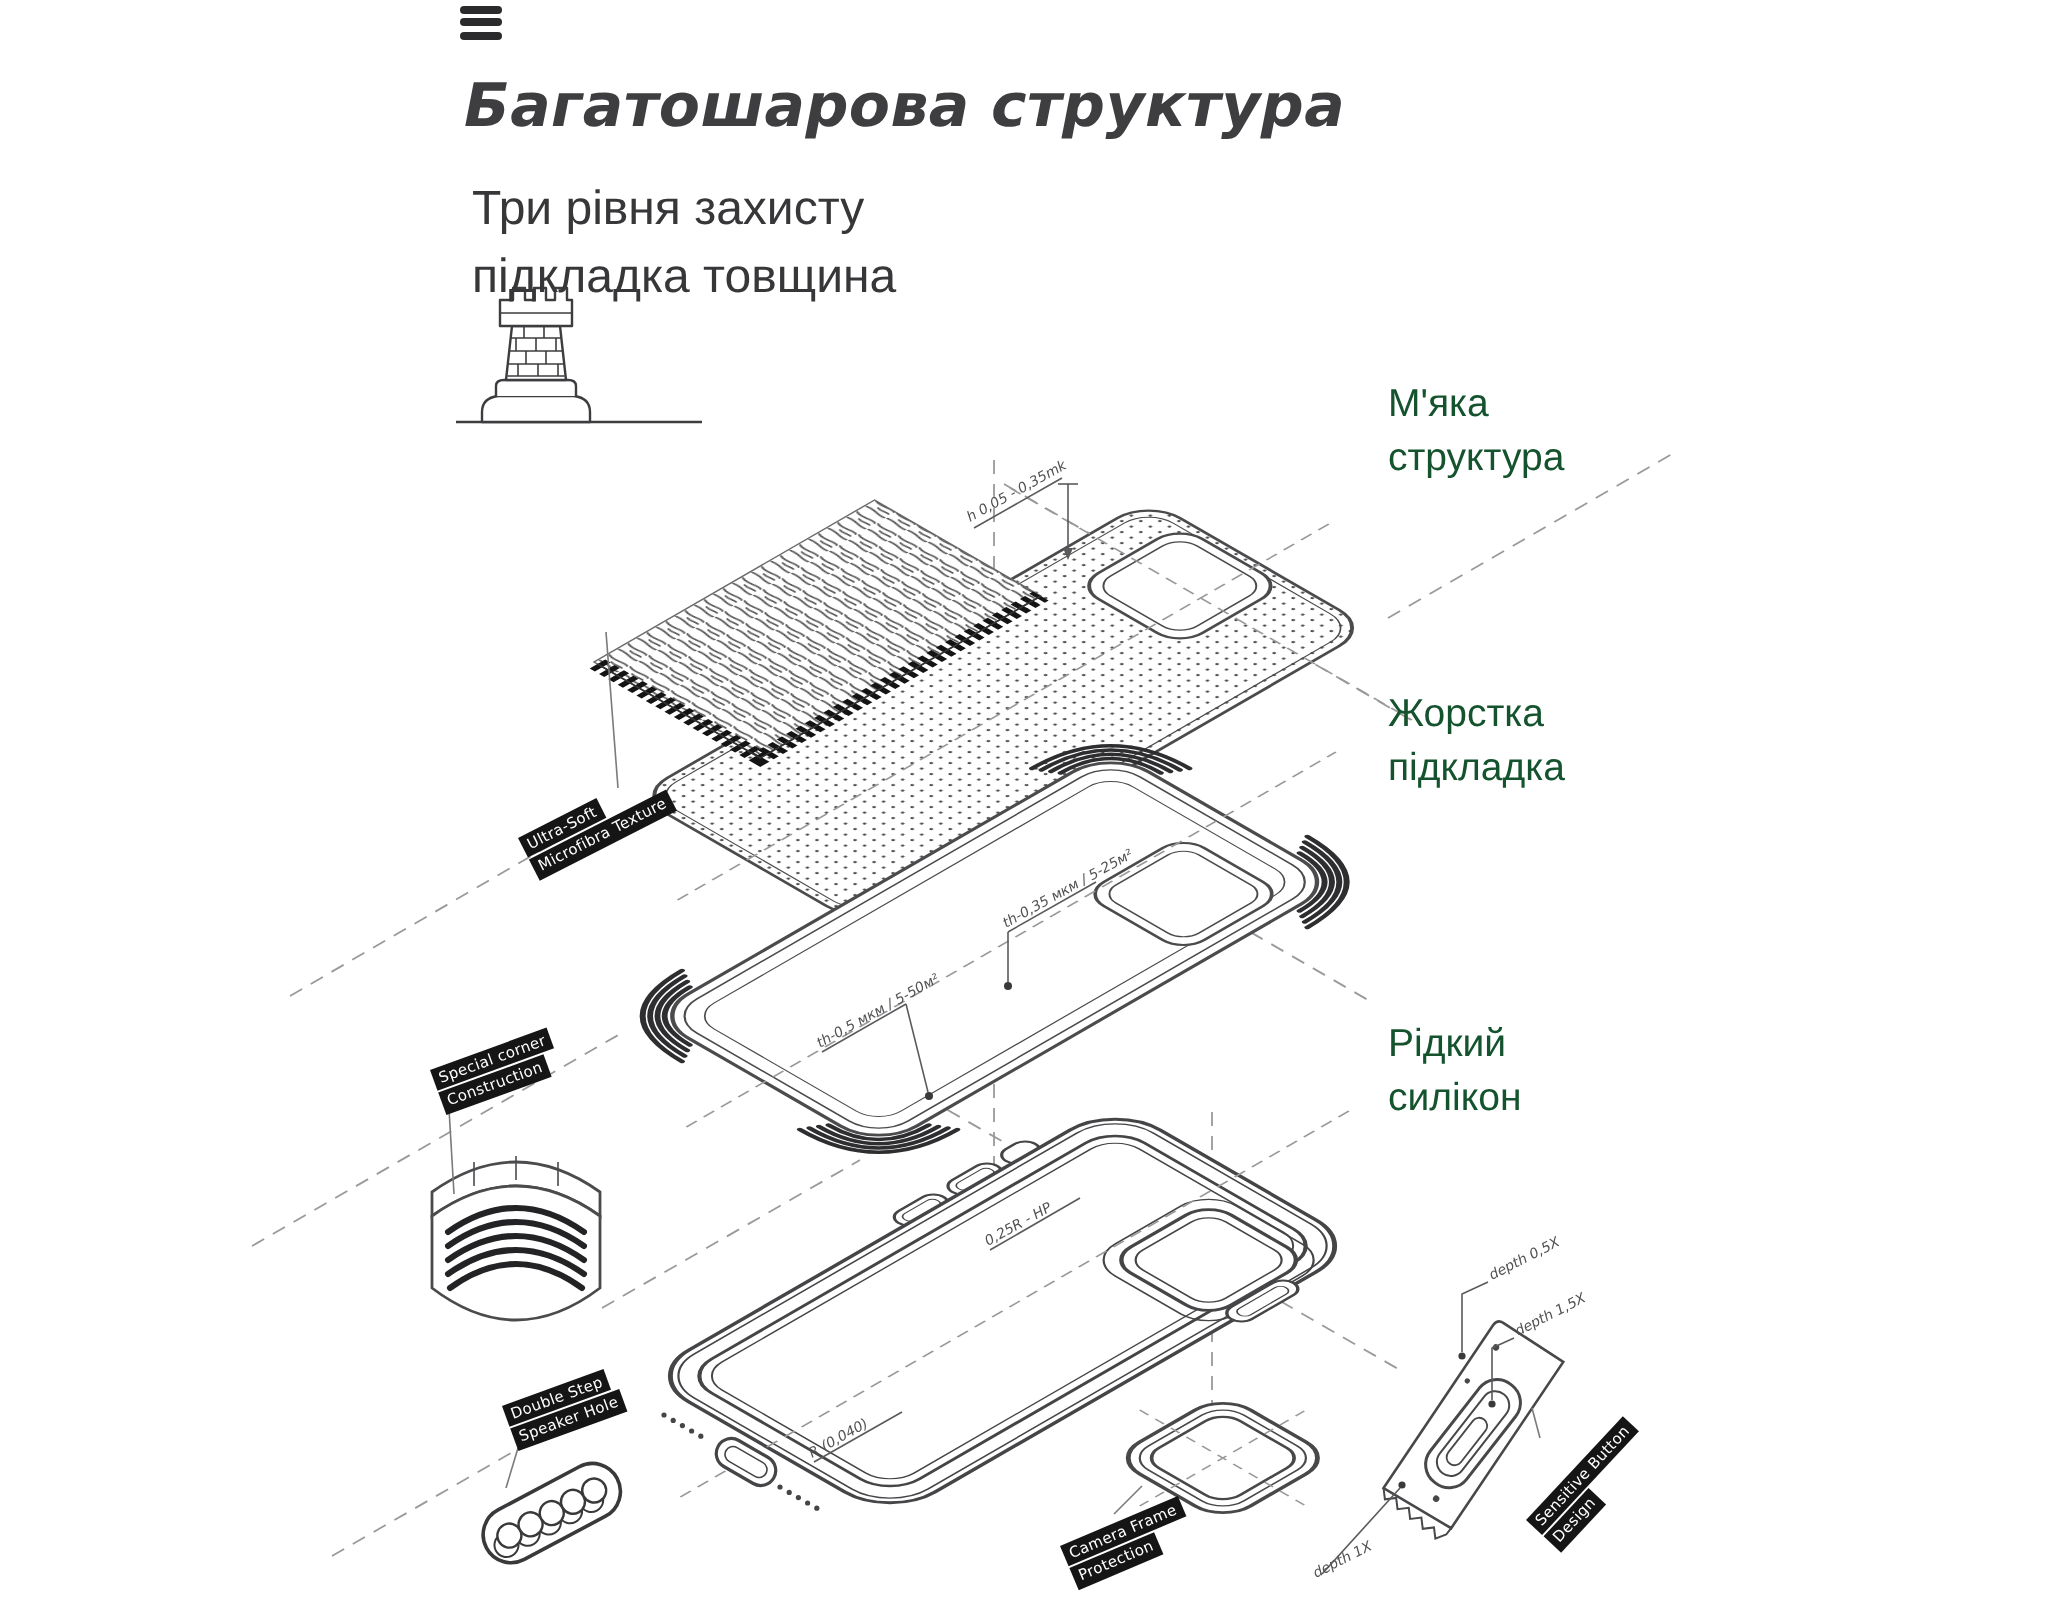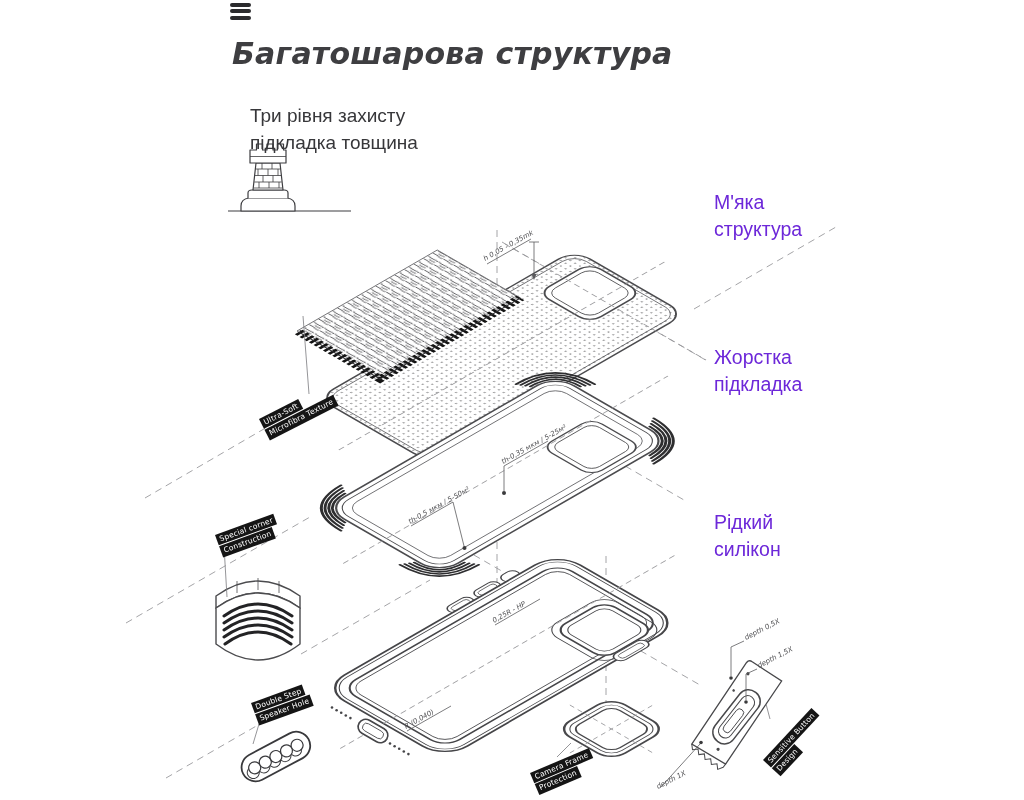--- a/index.html
+++ b/index.html
@@ -4,23 +4,23 @@
 <style>
   html,body{margin:0;padding:0;background:#fff;}
   .canvas{position:relative;width:1024px;height:800px;background:#ffffff;overflow:hidden;
           font-family:"Liberation Sans",sans-serif;}
   
   .menu-icon{position:absolute;left:230px;top:3px;width:21px;height:17px;}
   .menu-icon span{display:block;width:21px;height:4px;border-radius:2px;background:#2b2b2d;margin-bottom:2.4px;}
   .title{position:absolute;left:232px;top:36px;margin:0;
          font-family:"DejaVu Sans",sans-serif;font-style:italic;font-weight:700;
          font-size:30px;letter-spacing:.2px;color:#3e3e41;white-space:nowrap;text-align:right;}
-  .subtitle{position:absolute;left:234px;top:86px;margin:16px;font-size:19px;line-height:1.43;color:#37373a;}
+  .subtitle{position:absolute;left:234px;top:86px;margin:2px;font-size:24px;line-height:1.43;color:#37373a;}
   
-  .layer-label{position:absolute;left:694px;font-size:19.5px;line-height:1.38;font-weight:500;color:#6d28d9;margin-left:20px;}
+  .layer-label{position:absolute;left:694px;font-size:19.5px;line-height:1.38;font-weight:500;color:#14532d;}
   .ll-1{top:189px}.ll-2{top:344px}.ll-3{top:509px}
   
   .art{position:absolute;left:0;top:0;width:1024px;height:800px;}
   svg text{font-family:"DejaVu Sans",sans-serif;font-style:italic;font-size:7px;fill:#515154;}
   
   .tag{position:absolute;transform-origin:0 0;}
   .tag .chip{display:table;background:#151515;color:#fff;
              font-family:"DejaVu Sans",sans-serif;font-size:7.5px;line-height:1.25;
              padding:1px 3px;letter-spacing:.2px;margin-bottom:1px;white-space:nowrap;}
   .tag-1{left:259px;top:419px;transform:rotate(-27deg);}

